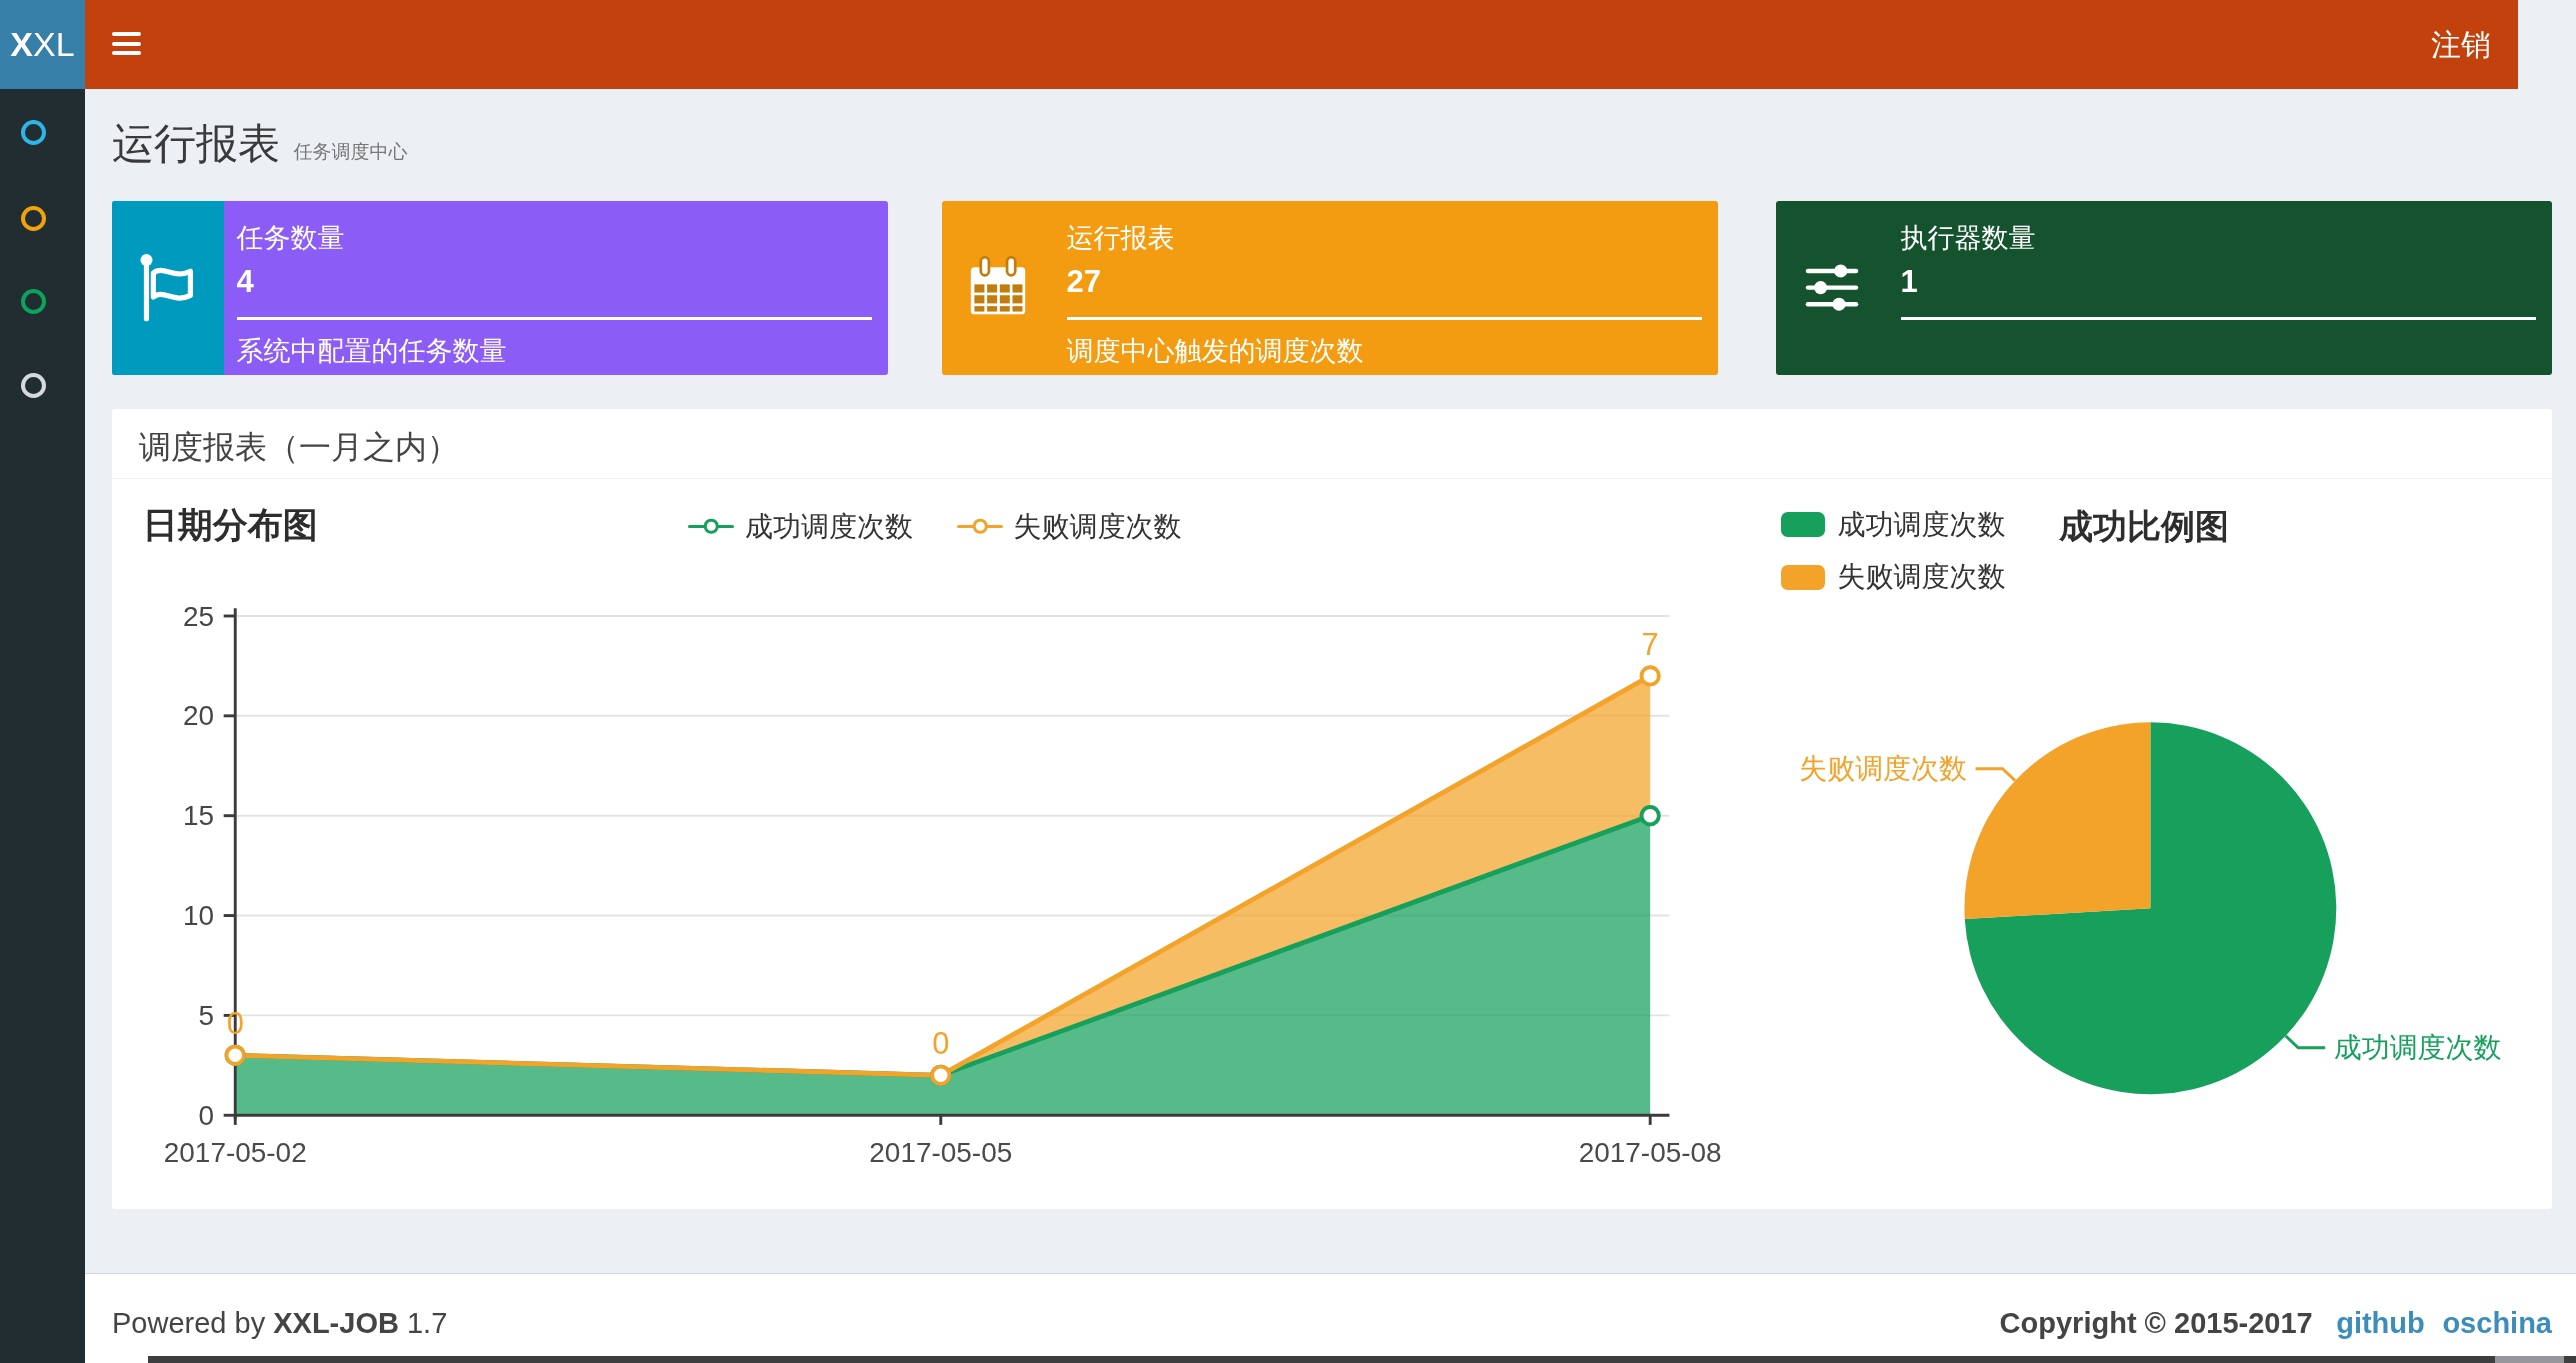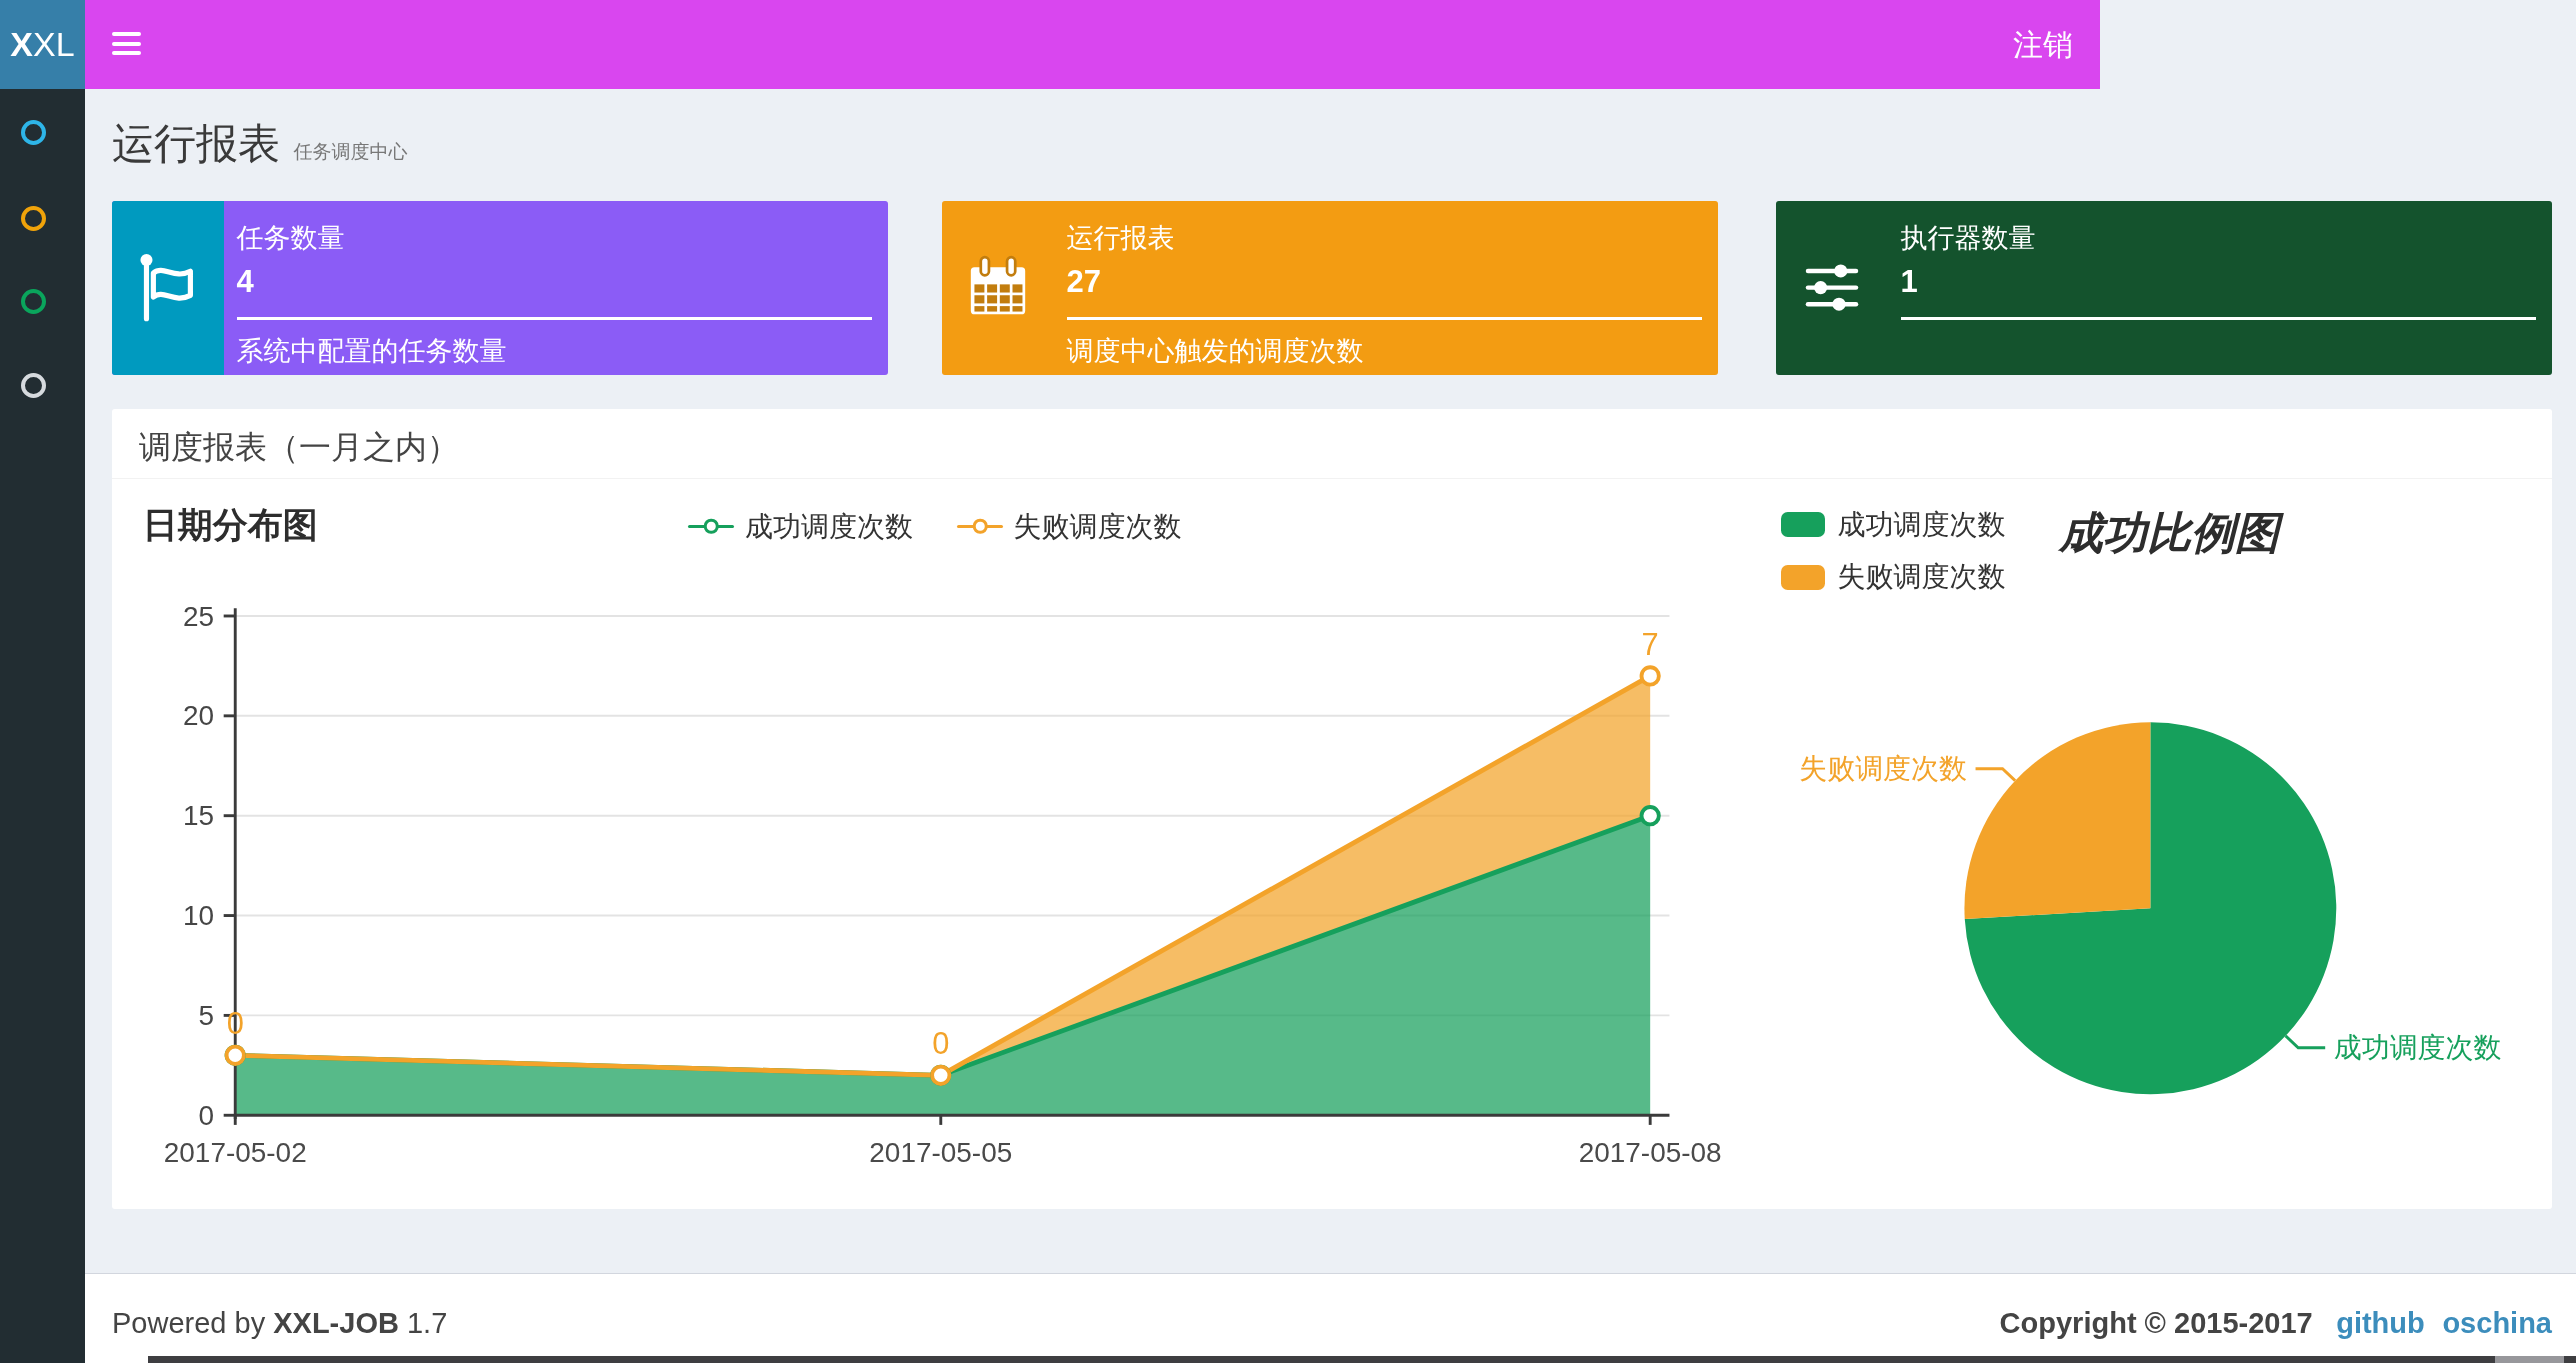--- a/index.html
+++ b/index.html
@@ -5,21 +5,21 @@
   * { margin:0; padding:0; box-sizing:border-box; }
   html,body { width:2576px; height:1363px; }
   body {
     position:relative; overflow:hidden;
     background:#ecf0f5;
     font-family:"Liberation Sans", sans-serif;
     color:#333;
   }
 
   
-  .navbar { position:absolute; left:0; top:0; width:2100px; height:89px; background:#d946ef; }
+  .navbar { position:absolute; left:0; top:0; width:2518px; height:89px; background:#c2410c; }
   .logo { position:absolute; left:0; top:0; width:85px; height:89px; background:#367fa9;
           color:#fff; font-size:34px; text-align:center; line-height:89px; }
   .logo b { font-weight:700; }
   .logo span.rest { font-weight:300; }
   .hamburger { position:absolute; left:112px; top:32px; width:29px; height:25px; cursor:pointer; }
   .hamburger i { display:block; width:29px; height:4.3px; background:#fff; border-radius:1.9px; margin-bottom:5.3px; }
   .logout { position:absolute; right:27px; top:0; height:89px; line-height:89px;
             color:#fff; font-size:30px; cursor:pointer; }
 
   
@@ -55,21 +55,21 @@
   .legend-line { position:relative; width:46px; height:3.9px; border-radius:1.9px; }
   .legend-line i { position:absolute; left:50%; top:50%; transform:translate(-50%,-50%);
                    width:14.5px; height:14.5px; background:#fff; border-style:solid; border-width:3.9px;
                    border-radius:50%; }
   .legend-label { font-size:28px; color:#333; }
 
   .pie-chart { position:absolute; left:1667px; top:85px; width:762px; height:684px; }
   .pie-legend { position:absolute; left:1.9px; top:11.6px; display:flex; flex-direction:column; gap:14.5px; }
   .pie-legend .legend-item { gap:12.5px; }
   .legend-swatch { width:44px; height:25px; border-radius:6.7px; }
-  .pie-title { position:absolute; left:280px; top:9.6px; font-size:44px; font-weight:700; color:#2d2d2d;font-style:italic; }
+  .pie-title { position:absolute; left:280px; top:9.6px; font-size:34px; font-weight:700; color:#2d2d2d; }
 
   svg text { font-family:"Liberation Sans", sans-serif; }
   #line-chart-svg { position:absolute; left:0; top:93px; }
   #pie-chart-svg { position:absolute; left:0; top:0; }
 
   
   .footer { position:absolute; left:85px; top:1273px; width:2491px; height:91px;
             background:#fff; border-top:1px solid #d2d6de; font-size:29px; color:#444; }
   .footer-left { position:absolute; left:27px; top:33px; }
   .footer-right { position:absolute; right:24px; top:33px; }

